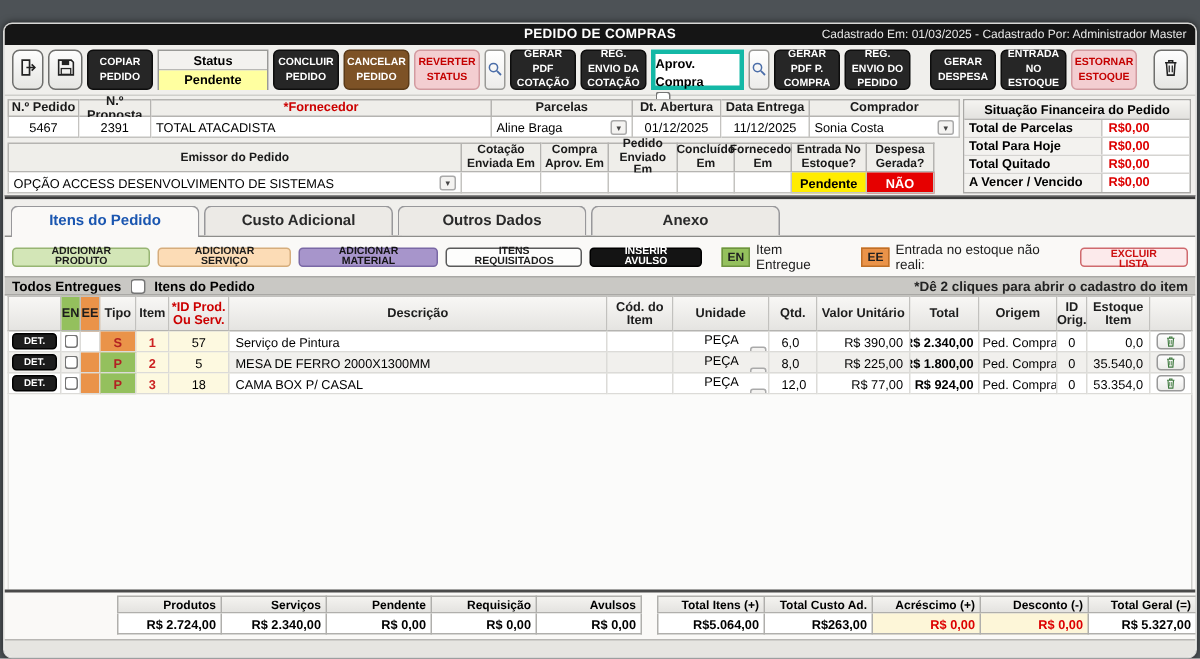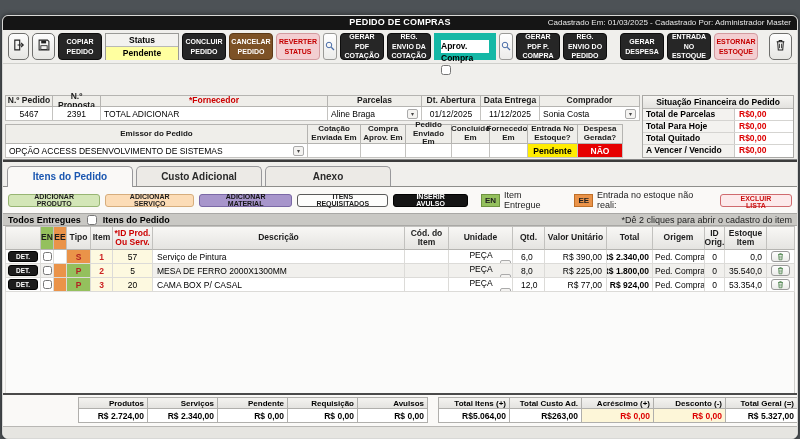--- a/index.html
+++ b/index.html
@@ -25,31 +25,31 @@
   .btn-dark { background:#262626; color:#fff; border:1px solid #0d0d0d; border-radius:4px;
     font-size:7px; font-weight:bold; text-align:center; height:27px; width:44px;
     display:flex; align-items:center; justify-content:center; line-height:1.35; padding:0 2px;
     font-family:"Liberation Sans",sans-serif; cursor:pointer; }
   .btn-brown { background:#7d5226; border-color:#5b3a18; }
   .btn-pink  { background:#f3ced1; color:#c40000; border:1px solid #d29ba0; }
   .status-box { width:74px; height:27px; border:1px solid #9a9a97; display:flex; flex-direction:column; background:#fff; }
   .status-box .s-label { flex:1; background:#f3f2ef; border-bottom:1px solid #b9b9b6; font-size:8.5px;
     font-weight:bold; text-align:center; line-height:12px; }
   .status-box .s-value { flex:1; background:#ffffa0; font-size:8.5px; font-weight:bold; text-align:center; line-height:13px; }
-  .approve-box { width:62px; height:27px; border:7px solid #14b8a6; background:#fff;
+  .approve-box { width:62px; height:27px; border:3px solid #14b8a6; background:#fff;
     display:flex; flex-direction:column; align-items:flex-start; }
   .approve-box .a-label { font-size:8.5px; font-weight:bold; line-height:12px; }
   .approve-box input { width:10px; height:10px; margin-top:1px; }
   .search-btn { width:14px; height:27px; background:linear-gradient(#fff,#ececea); border:1px solid #9a9a97;
     border-radius:3px; display:flex; align-items:center; justify-content:center; padding:0; cursor:pointer; }
   .ml10 { margin-left:10px; } .mlauto { margin-left:auto; }
   input[type="checkbox"] { accent-color:#3a6ea5; }
 
   
-  .formsec { position:relative; height:66px; flex:0 0 auto;margin-top:29px; }
+  .formsec { position:relative; height:66px; flex:0 0 auto; }
   .cellgrid { display:grid; font-size:8.5px; }
   .hcell { background:#efeeea; border:1px solid #b5b4b1; border-left:none; font-weight:bold;
     text-align:center; display:flex; align-items:center; justify-content:center; color:#1a1a1a;
     line-height:1.1; padding:0 1px; }
   .hcell.first { border-left:1px solid #b5b4b1; }
   .vcell { background:#fff; border:1px solid #c4c3c0; border-left:none; border-top:none;
     display:flex; align-items:center; padding:0 3px; white-space:nowrap; overflow:hidden; }
   .vcell.first { border-left:1px solid #c4c3c0; }
   .vcell.center { justify-content:center; }
   .red-label { color:#cc0000;text-align:center; }
@@ -97,21 +97,21 @@
   .badge-en { background:#94c05d; border-color:#6e9340; }
   .badge-ee { background:#ea9349; border-color:#bf6f27; }
   .btn-excluir { margin-left:auto; background:#fceaeb; border:1px solid #cf6a6e; color:#cc1111;
     font-size:7px; font-weight:bold; border-radius:3px; height:13px; padding:0 9px; cursor:pointer; }
 
   
   .listbar { display:flex; align-items:center; gap:6px; background:#c9c8c4; border-top:1px solid #a9a8a5;
     border-bottom:1px solid #a9a8a5; height:13px; font-size:9px; padding:0 5px; flex:0 0 auto; }
   .listbar .lb-bold { font-weight:bold;text-align:center; }
   .listbar input { width:10px; height:10px; }
-  .listbar .lb-hint { margin-left:auto; font-weight:normal; font-size:9px; color:#222; }
+  .listbar .lb-hint { margin-left:auto; font-weight:bold; font-size:9px; color:#222; }
 
   
   .itable { margin:0 2px; flex:0 0 auto; font-size:8.5px; }
   .thead, .trow { display:grid;
     grid-template-columns:36px 13px 13px 24px 22px 40px 1fr 44px 64px 32px 62px 46px 52px 20px 42px 28px; }
   .thead > div { background:linear-gradient(#f8f7f5,#e5e4e1); border-right:1px solid #c2c1be;
     border-bottom:1px solid #b5b4b1; border-top:1px solid #c2c1be; font-weight:bold; text-align:center;
     display:flex; align-items:center; justify-content:center; height:24px; line-height:1.1; padding:0 1px; color:#1d1d1d; }
   .thead > div:first-child { border-left:1px solid #c2c1be; }
   .th-en { background:#94c05d !important; } .th-ee { background:#ea9349 !important; }
@@ -238,21 +238,21 @@
     <div class="cellgrid order-grid">
       <div class="hcell first">N.º Pedido</div>
       <div class="hcell">N.º Proposta</div>
       <div class="hcell red-label">*Fornecedor</div>
       <div class="hcell">Parcelas</div>
       <div class="hcell">Dt. Abertura</div>
       <div class="hcell">Data Entrega</div>
       <div class="hcell">Comprador</div>
       <div class="vcell first center">5467</div>
       <div class="vcell center">2391</div>
-      <div class="vcell">TOTAL ADICIONAR</div>
+      <div class="vcell">TOTAL ATACADISTA</div>
       <div class="vcell">
         <span>Aline Braga</span>
         <span class="combo-arrow">▾</span>
       </div>
       <div class="vcell center">01/12/2025</div>
       <div class="vcell center">11/12/2025</div>
       <div class="vcell">
         <span>Sonia Costa</span>
         <span class="combo-arrow">▾</span>
       </div>
@@ -300,20 +300,21 @@
       </div>
     </div>
   </div>
 
   <div class="divider"></div>
 
   <div class="tabzone">
     <div class="tabs">
       <div class="tab active">Itens do Pedido</div>
       <div class="tab">Custo Adicional</div>
+      <div class="tab">Outros Dados</div>
       <div class="tab">Anexo</div>
     </div>
 
     <div class="actions">
       <button class="pill pill-product">ADICIONAR PRODUTO</button>
       <button class="pill pill-service">ADICIONAR SERVIÇO</button>
       <button class="pill pill-material">ADICIONAR MATERIAL</button>
       <button class="pill pill-req">ITENS REQUISITADOS</button>
       <button class="pill pill-loose">INSERIR AVULSO</button>
       <div class="legend">
@@ -427,21 +428,21 @@
       <div class="trow">
         <div class="c det">
               <button class="det-btn">DET.</button>
             </div>
         <div class="c en">
               <input type="checkbox" style="">
             </div>
         <div class="c ee filled"></div>
         <div class="c tipo tipo-p">P</div>
         <div class="c item">3</div>
-        <div class="c idp">20</div>
+        <div class="c idp">18</div>
         <div class="c desc">CAMA BOX P/ CASAL</div>
         <div class="c cod"></div>
         <div class="c unid">
           <span class="unid-txt">PEÇA</span>
           <span class="combo-arrow">▾</span>
         </div>
         <div class="c qtd">12,0</div>
         <div class="c val">R$ 77,00</div>
         <div class="c tot">R$ 924,00</div>
         <div class="c orig">Ped. Compra</div>

